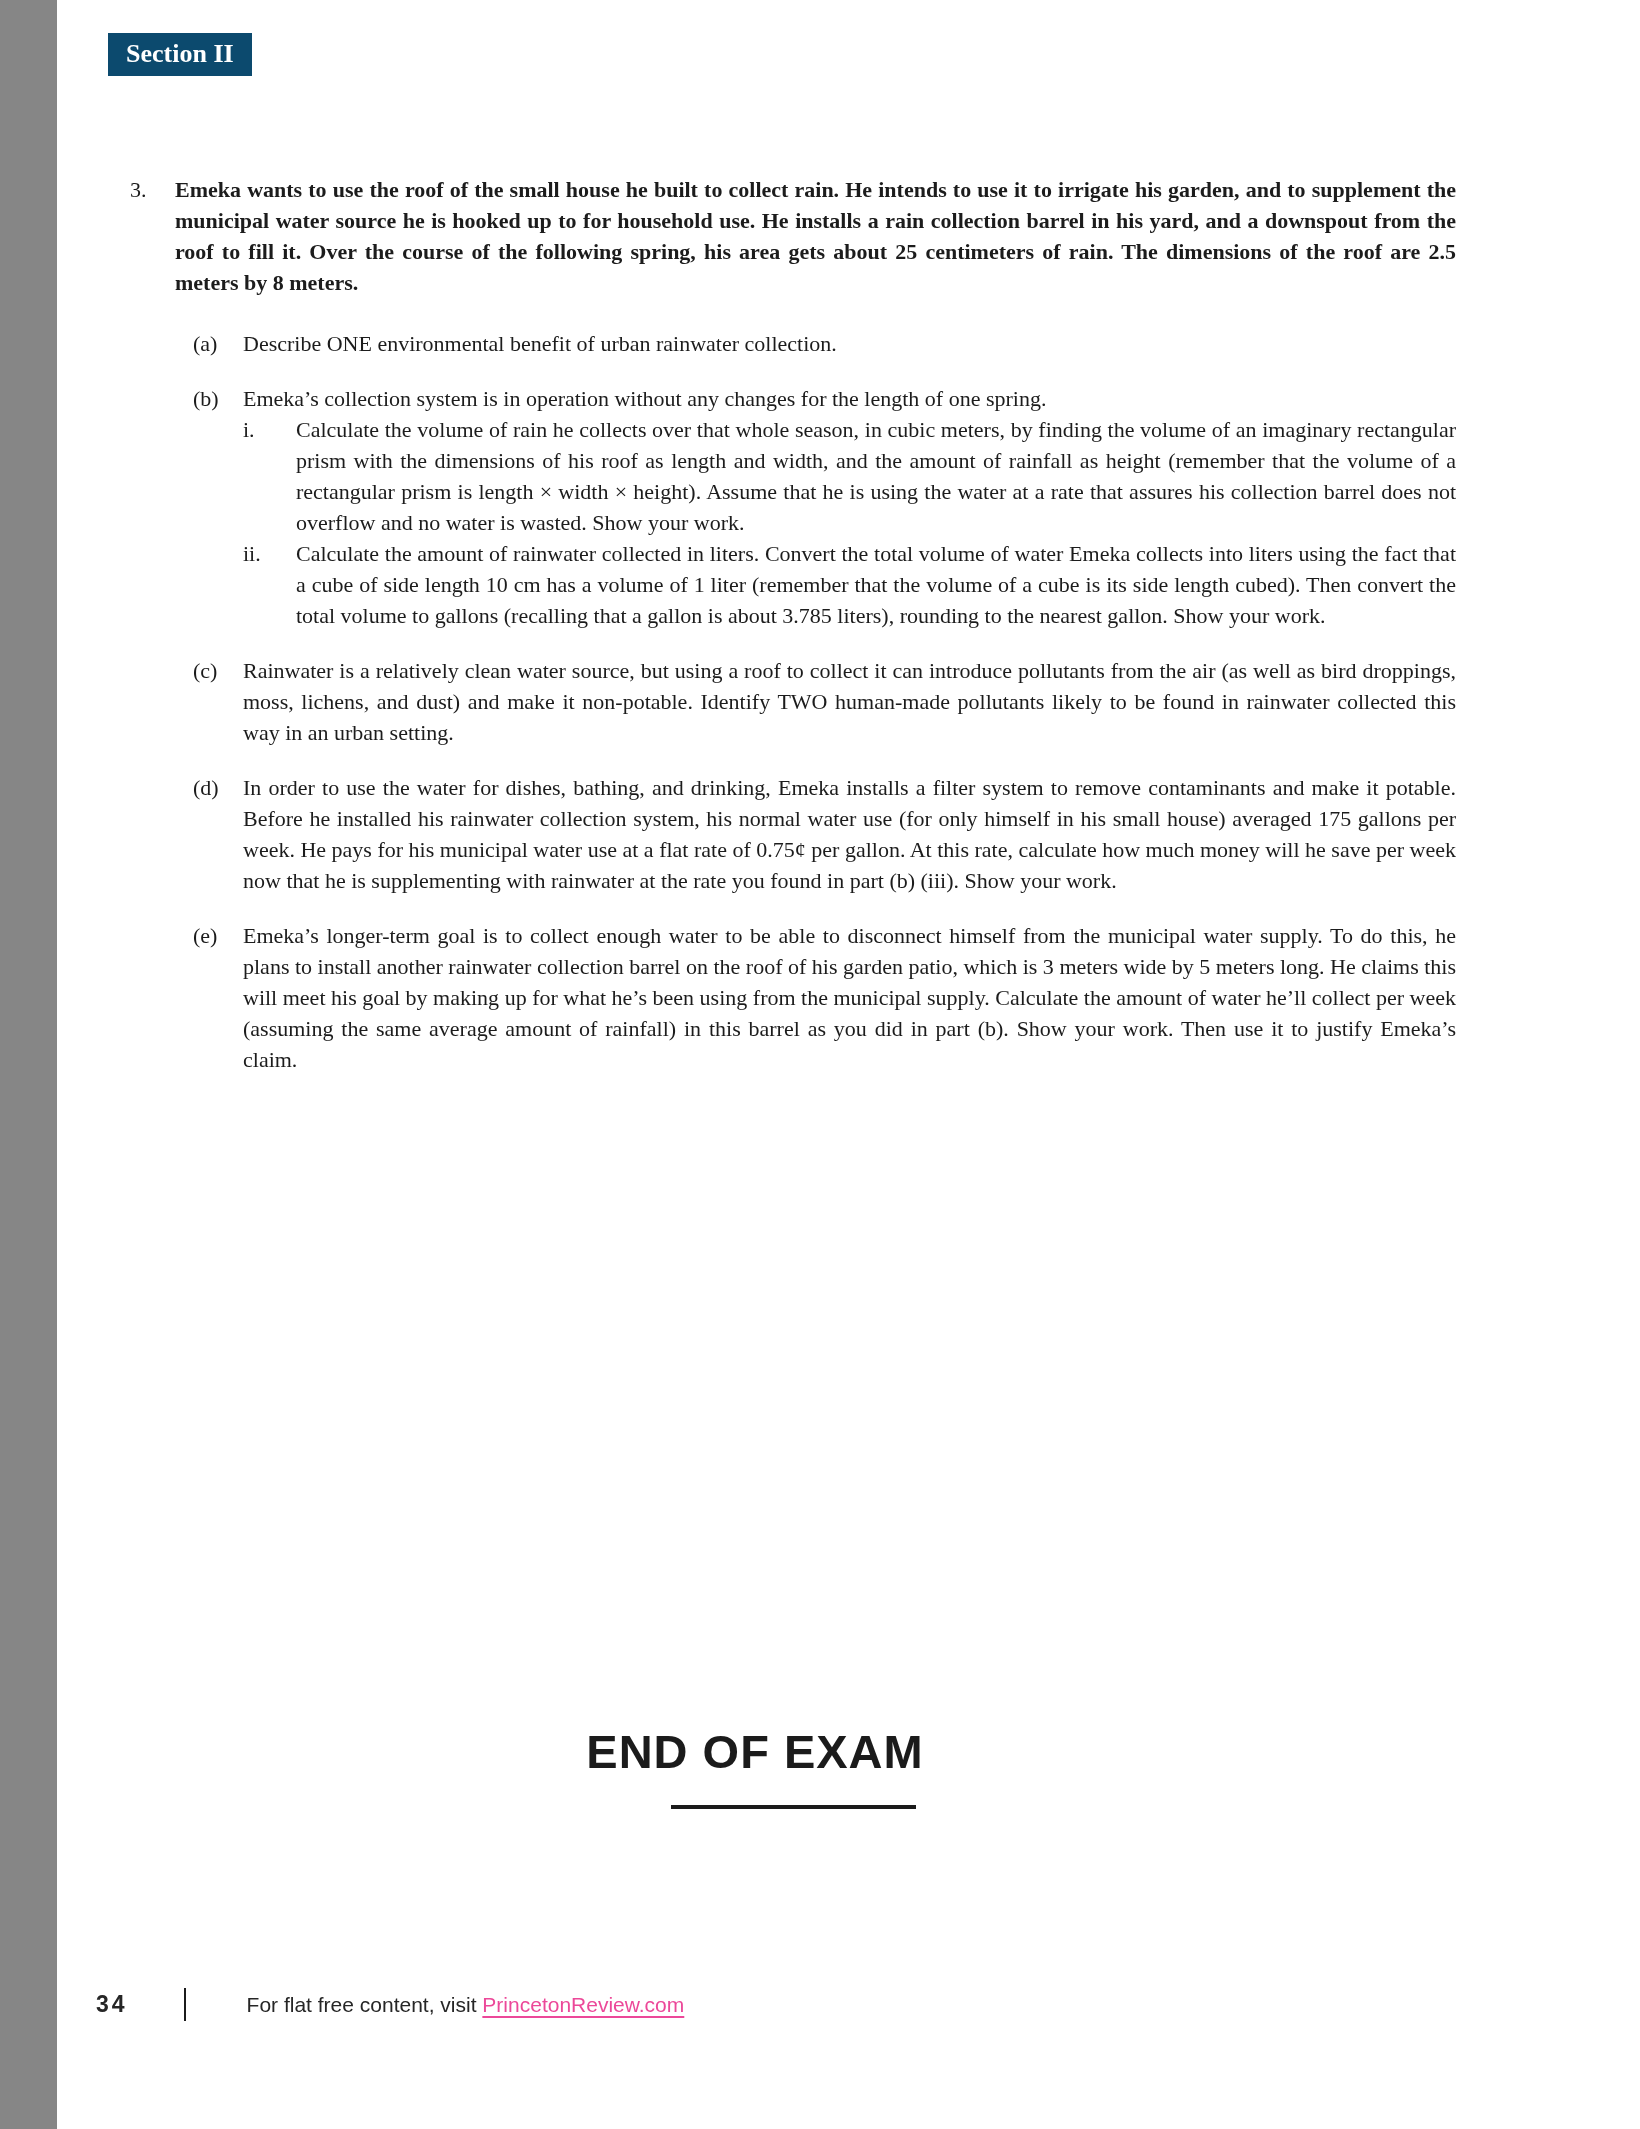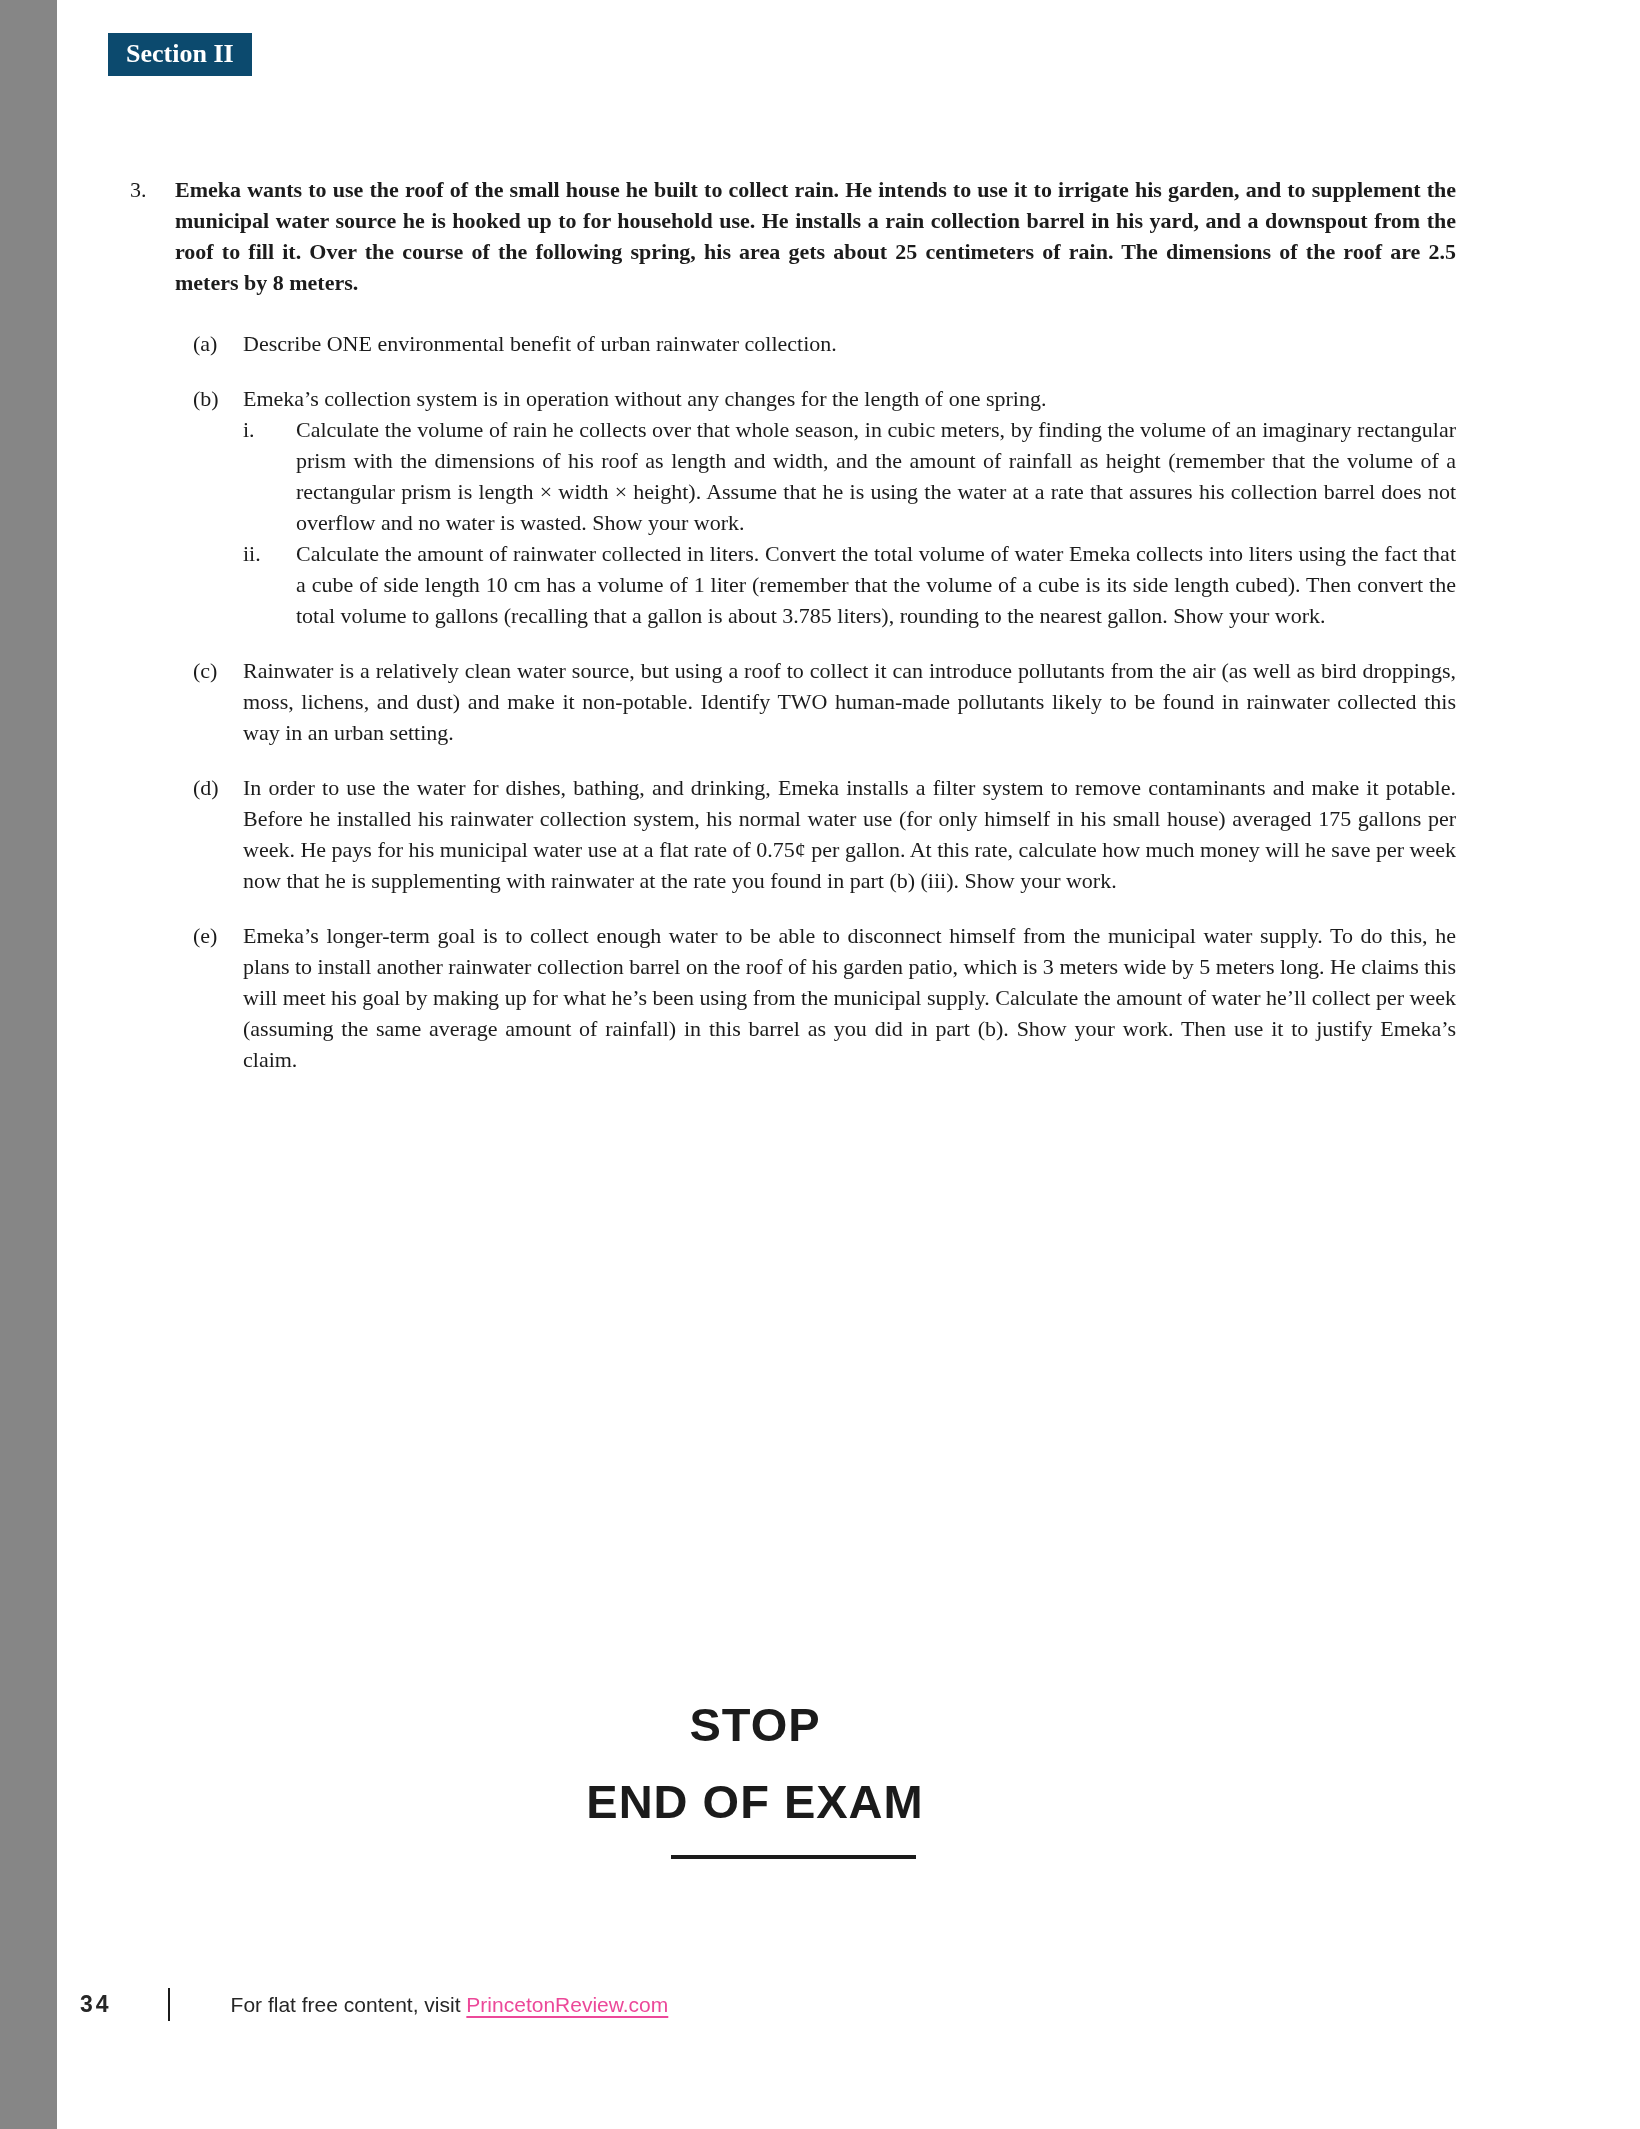--- a/index.html
+++ b/index.html
@@ -45,21 +45,21 @@
     font-family: "Liberation Sans", sans-serif;
     font-weight: bold; color: #1b1b1b;
   }
   .stop-line { font-size: 47px; line-height: 50px; letter-spacing: 1px; }
   .end-line { font-size: 47px; line-height: 50px; letter-spacing: 1px; margin-top: 27px; }
   .end-rule {
     width: 245px; height: 4px; background: #1b1b1b;
     margin: 28px auto 0 auto; transform: translateX(38px);
   }
   .footer {
-    position: absolute; left: 80px; top: 1988px;
+    position: absolute; left: 96px; top: 1988px;
     display: flex; align-items: center;
     font-family: "Liberation Sans", sans-serif;
     color: #262626;
     gap: 44px;
   }
   .page-num { font-weight: bold; font-size: 23px; letter-spacing: 3px; }
   .footer-div { width: 2px; height: 33px; background: #1b1b1b; margin: 0 17px 0 12px; }
   .footer-text { font-size: 21px; }
   .footer-link { text-decoration: underline; text-underline-offset: 4px; color: #ec4899; cursor: pointer; }
 </style>
@@ -110,21 +110,20 @@
     <div class="pbody"><span>In order to use the water for dishes, bathing, and drinking, Emeka installs a filter system to remove contaminants and make it potable. Before he installed his rainwater collection system, his normal water use (for only himself in his small house) averaged 175 gallons per week. He pays for his municipal water use at a flat rate of 0.75¢ per gallon. At this rate, </span><b>calculate</b><span> how much money will he save per week now that he is supplementing with rainwater at the rate you found in part (b) (iii). </span><b>Show</b><span> your work.</span></div>
   </div>
 
   <div class="part">
     <div class="plabel">(e)</div>
     <div class="pbody"><span>Emeka’s longer-term goal is to collect enough water to be able to disconnect himself from the municipal water supply. To do this, he plans to install another rainwater collection barrel on the roof of his garden patio, which is 3 meters wide by 5 meters long. He claims this will meet his goal by making up for what he’s been using from the municipal supply. </span><b>Calculate</b><span> the amount of water he’ll collect per week (assuming the same average amount of rainfall) in this barrel as you did in part (b). </span><b>Show</b><span> your work. Then use it to </span><b>justify</b><span> Emeka’s claim.</span></div>
   </div>
 </div>
 
 <div class="stop-block">
-  <div class="stop-line">STOP</div>
   <div class="end-line">END OF EXAM</div>
   <div class="end-rule"></div>
 </div>
 
 <div class="footer">
   <span class="page-num">34</span>
   <span class="footer-div"></span>
   <span class="footer-text"><span>For flat free content, visit </span><span class="footer-link">PrincetonReview.com</span></span>
 </div>
 

